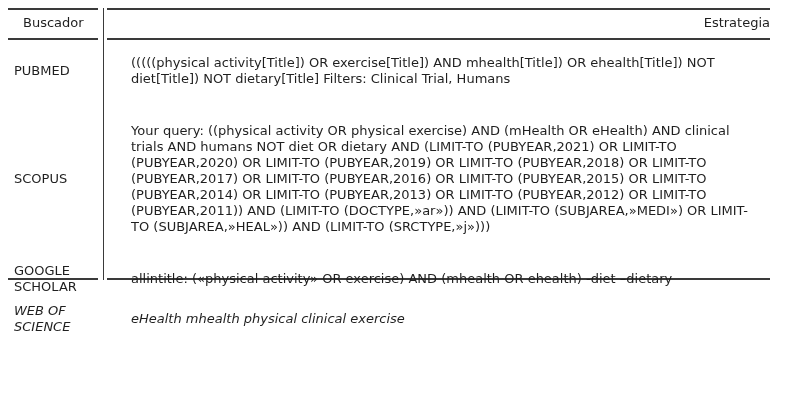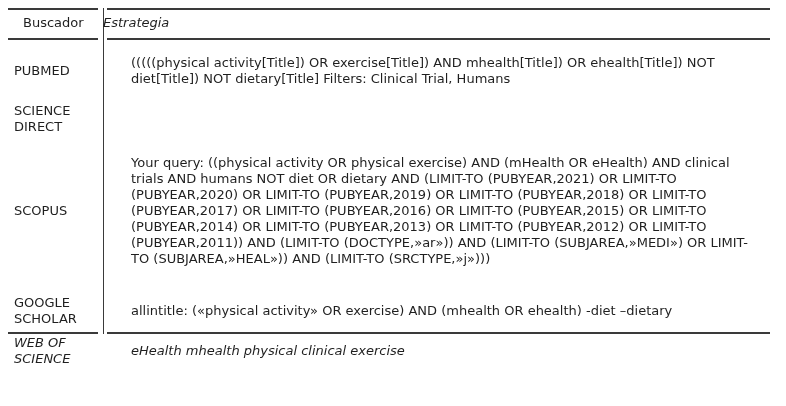--- a/index.html
+++ b/index.html
@@ -14,21 +14,21 @@
     font-family: "DejaVu Sans", "Liberation Sans", sans-serif;
     font-size: 13px;
     line-height: 16px;
     color: #1f1f1f;
     -webkit-font-smoothing: antialiased;
   }
   .sheet {
     position: relative;
     margin: 8px 0 0 8px;
     width: 762px;
-    height: 326px;
+    height: 272px;
   }
   
   .hline {
     position: absolute;
     left: 0;
     width: 100%;
     height: 1.6px;
     background: linear-gradient(90deg,
       #3a3a3a 0px, #3a3a3a 90px,
       transparent 90px, transparent 99px,
@@ -47,21 +47,21 @@
   }
   .hdr {
     position: absolute;
     top: 0; left: 0; right: 0;
     height: 30px;
     display: grid;
     grid-template-columns: 95px 1fr;
     align-items: center;
   }
   .hdr .c1 { padding-left: 15px; }
-  .hdr .c2 { text-align: left; font-style: italic; }
+  .hdr .c2 { text-align: right; }
   .tbody {
     position: absolute;
     top: 31px; left: 0; right: 0;
   }
   .row {
     display: grid;
     grid-template-columns: 95px 1fr;
     align-items: center;
   }
   .row .c1 {
@@ -94,21 +94,20 @@
   </div>
 
   <div class="tbody">
 
     <div class="row r1">
       <div class="c1">PUBMED</div>
       <div class="c2">(((((physical activity[Title]) OR exercise[Title]) AND mhealth[Title]) OR ehealth[Title]) NOT diet[Title]) NOT dietary[Title] Filters: Clinical Trial, Humans</div>
     </div>
 
     <div class="row r2">
-      <div class="c1">SCIENCE DIRECT</div>
     </div>
 
     <div class="row r3">
       <div class="c1">SCOPUS</div>
       <div class="c2">Your query: ((physical activity OR physical exercise) AND (mHealth OR eHealth) AND clinical trials AND humans NOT diet OR dietary AND (LIMIT-TO (PUBYEAR,2021) OR LIMIT-TO (PUBYEAR,2020) OR LIMIT-TO (PUBYEAR,2019) OR LIMIT-TO (PUBYEAR,2018) OR LIMIT-TO (PUBYEAR,2017) OR LIMIT-TO (PUBYEAR,2016) OR LIMIT-TO (PUBYEAR,2015) OR LIMIT-TO (PUBYEAR,2014) OR LIMIT-TO (PUBYEAR,2013) OR LIMIT-TO (PUBYEAR,2012) OR LIMIT-TO (PUBYEAR,2011)) AND (LIMIT-TO (DOCTYPE,»ar»)) AND (LIMIT-TO (SUBJAREA,»MEDI») OR LIMIT-TO (SUBJAREA,»HEAL»)) AND (LIMIT-TO (SRCTYPE,»j»)))</div>
     </div>
 
     <div class="row r4">
       <div class="c1">GOOGLE SCHOLAR</div>
       <div class="c2">allintitle: («physical activity» OR exercise) AND (mhealth OR ehealth) -diet –dietary</div>

